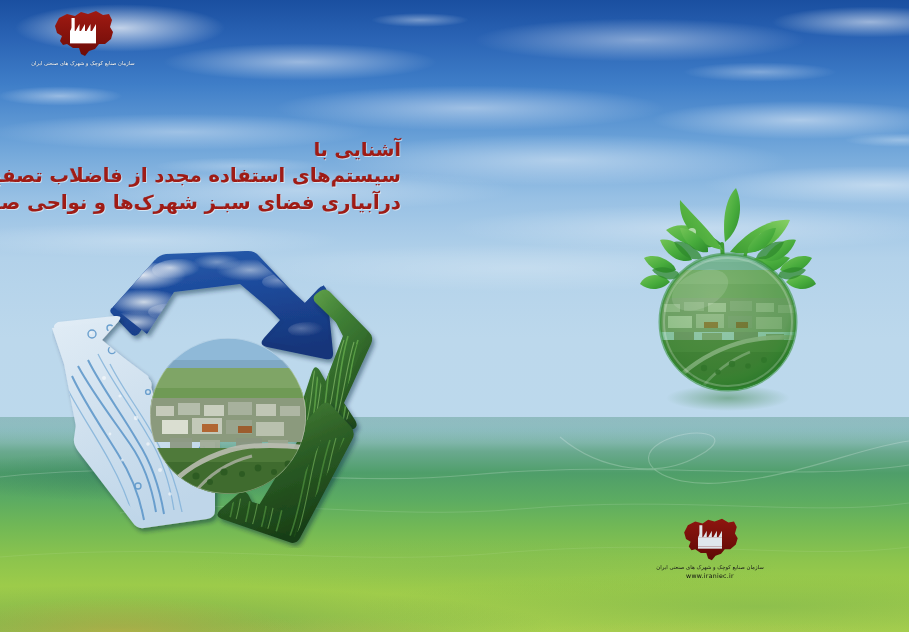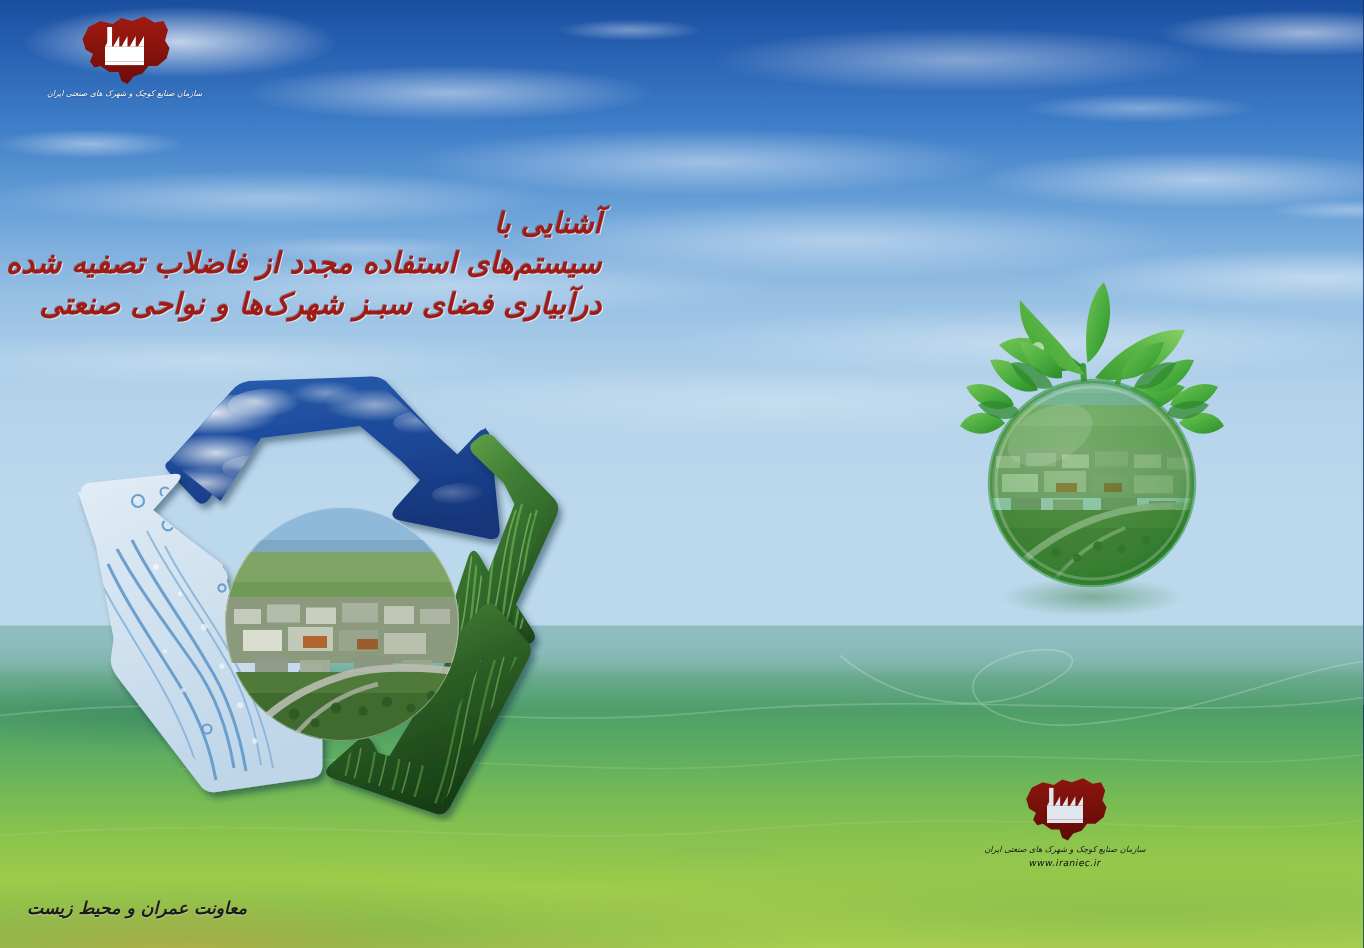--- a/index.html
+++ b/index.html
@@ -3,21 +3,20 @@
 <meta charset="utf-8">
 <style>
   * { margin:0; padding:0; box-sizing:border-box; }
   html,body { width:909px; height:632px; overflow:hidden; background:#0b2d6b; }
   body { font-family:"DejaVu Sans","Liberation Sans",sans-serif; }
 
   #poster{
     position:relative;
     width:909px; height:632px;
     overflow:hidden;
-    font-style:italic;
   }
 
   
   .sky{
     position:absolute; left:0; top:0; width:909px; height:470px;
     background:
       linear-gradient(to bottom,
         #1a4fa0 0%,
         #2a63b4 8%,
         #3f7ec8 18%,
@@ -595,15 +594,14 @@
         <rect x="29" y="33" width="26" height="2.4" fill="#dfe6ec"></rect>
         <path d="M29,23 L33,16 L33,23 Z M34.5,23 L38.5,16 L38.5,23 Z M40,23 L44,16 L44,23 Z
                  M45.5,23 L49.5,16 L49.5,23 Z M51,23 L55,16 L55,23 Z" fill="#dfe6ec"></path>
         <rect x="30.5" y="10" width="3.2" height="13" fill="#dfe6ec"></rect>
       </svg>
     </div>
     <div class="bl-caption">سازمان صنایع کوچک و شهرک های صنعتی ایران</div>
     <div class="bl-url">www.iraniec.ir</div>
   </div>
 
-  <div class="dept">معاونت عمران و محیط زیست</div>
 
 </div>
 
 </body></html>

